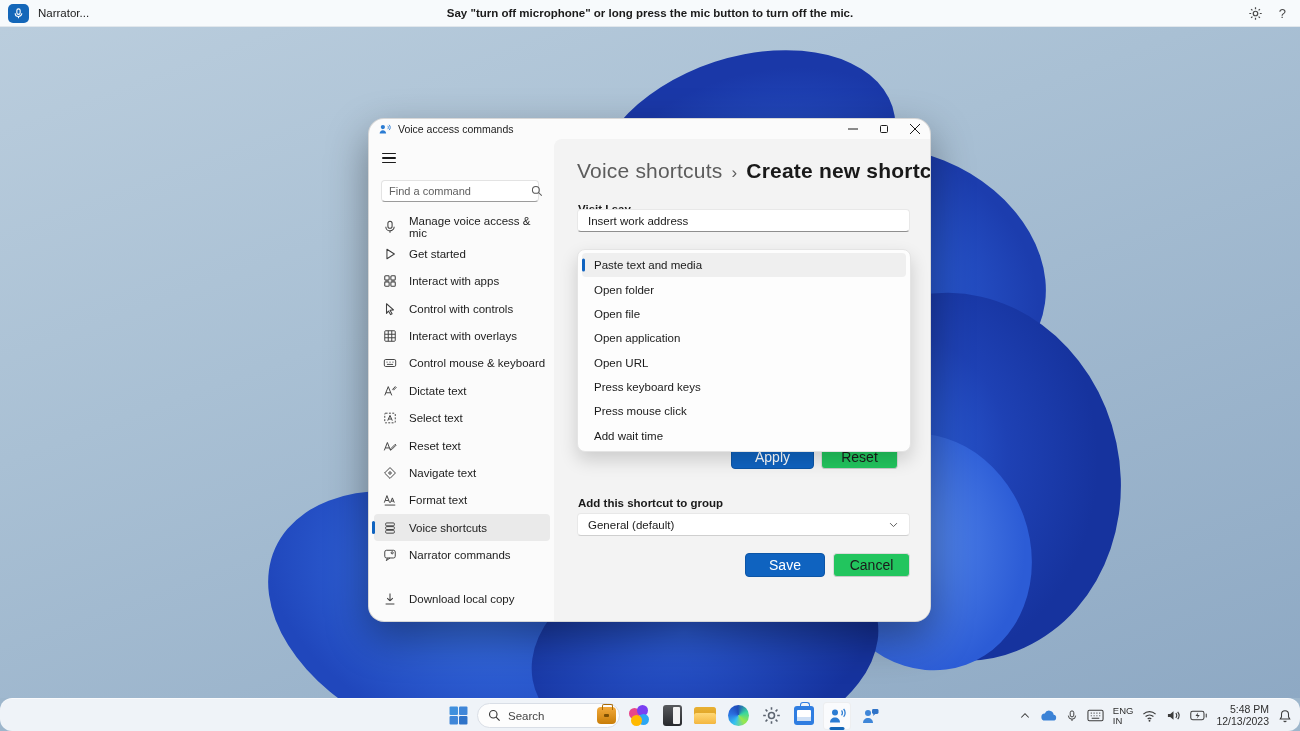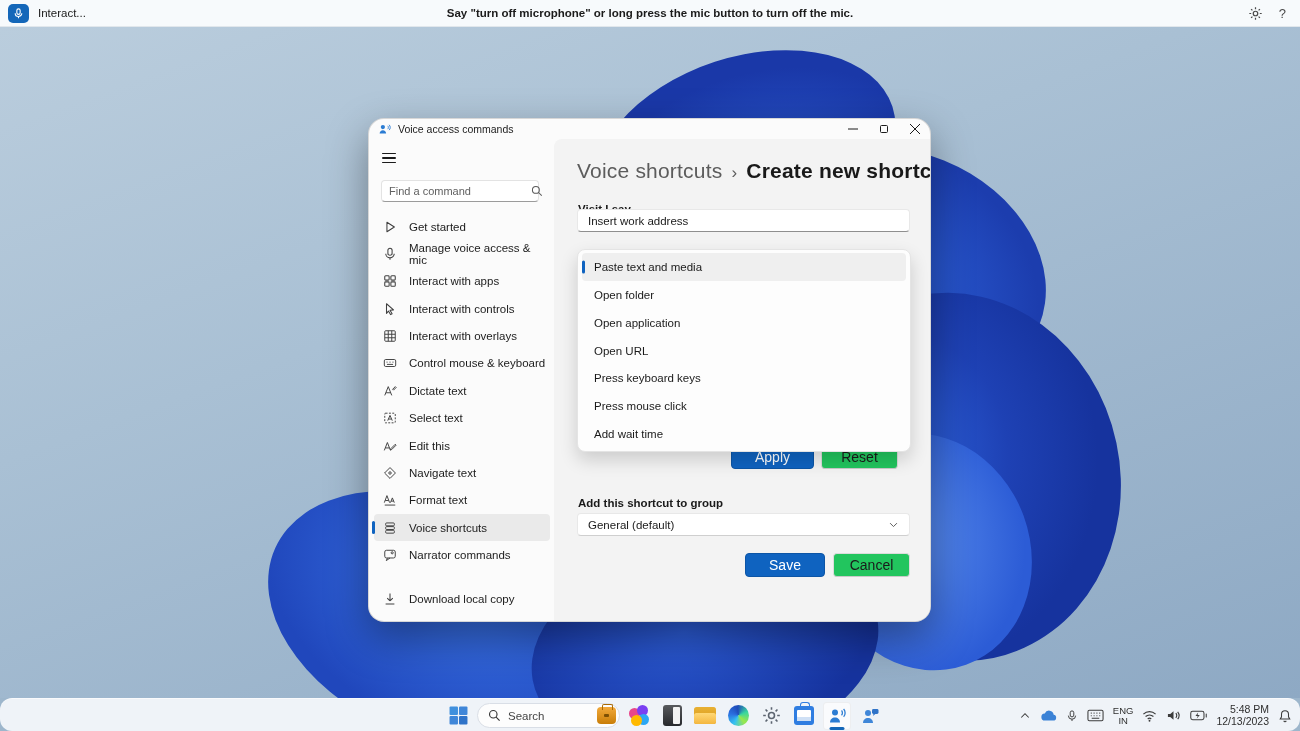--- a/index.html
+++ b/index.html
@@ -125,35 +125,35 @@
   .gl-store::before { content:""; position:absolute; top:-4px; left:6px; width:8px; height:6px; border:1.6px solid #2f7de1; border-bottom:none; border-radius:3px 3px 0 0; }
   .gl-store::after { content:""; position:absolute; left:3px; top:4px; width:14px; height:11px; background:#fff; border-radius:1px;
     box-shadow:inset 0 -4px 0 #cfe0f5; }
   .m365 { width:21px; height:21px; position:relative; }
   .m365 i { position:absolute; width:11px; height:11px; border-radius:50%; }
   .m365 i:nth-child(1){ left:0; top:3px; background:#e8458b; }
   .m365 i:nth-child(2){ left:8px; top:0; background:#7a3ff2; }
   .m365 i:nth-child(3){ left:9px; top:9px; background:#2ca7f4; }
   .m365 i:nth-child(4){ left:2px; top:10px; background:#ffb900; }
   .tb-tray { position:absolute; right:8px; top:0; height:33px; display:flex; align-items:center; gap:9px; color:#3c3c3c; }
-  .lang { font-size:9.5px; line-height:10px; text-align:center; color:#2f2f2f; }
+  .lang { font-size:9.5px; line-height:10px; color:#2f2f2f; }
   .clock { font-size:10.5px; line-height:11.5px; text-align:right; color:#2f2f2f; }
   svg { display:block; }
 </style>
 </head>
 <body>
 
 <div class="voicebar">
   <div class="vb-mic">
     <svg width="11" height="13" viewBox="0 0 16 16" fill="none" stroke="#fff" stroke-width="1.6">
       <rect x="5.6" y="1.2" width="4.8" height="8" rx="2.4"></rect>
         <path d="M3.2 7.5a4.8 4.8 0 0 0 9.6 0M8 12.4v2.4"></path>
     </svg>
   </div>
-  <span class="vb-status">Interact...</span>
+  <span class="vb-status">Narrator...</span>
   <div class="vb-msg">Say "turn off microphone" or long press the mic button to turn off the mic.</div>
   <div class="vb-right">
     <svg width="15" height="15" viewBox="0 0 16 16" fill="none" stroke="#4a4a4a" stroke-width="1.3">
       <circle cx="8" cy="8" r="2.4"></circle>
         <path d="M8 1.4v2M8 12.6v2M1.4 8h2M12.6 8h2M3.3 3.3l1.4 1.4M11.3 11.3l1.4 1.4M12.7 3.3l-1.4 1.4M4.7 11.3l-1.4 1.4"></path>
     </svg>
     <span class="vb-help">?</span>
   </div>
 </div>
 
@@ -205,52 +205,52 @@
         <svg class="sicon" width="12" height="12" viewBox="0 0 16 16" fill="none" stroke="currentColor" stroke-width="1.4">
           <circle cx="6.5" cy="6.5" r="4.6"></circle>
             <path d="M10 10l4.3 4.3"></path>
         </svg>
       </div>
 
       <div class="nav">
         <div class="nav-item">
           <span class="nicon">
               <svg width="14" height="14" viewBox="0 0 16 16" fill="none" stroke="currentColor" stroke-width="1.2">
-                <path d="M4.5 2.5l8.5 5.5-8.5 5.5z" stroke-linejoin="round"></path>
-              </svg>
-            </span>
-          <span>Get started</span>
-        </div>
-        <div class="nav-item">
-          <span class="nicon">
-              <svg width="14" height="14" viewBox="0 0 16 16" fill="none" stroke="currentColor" stroke-width="1.2">
                 <rect x="5.6" y="1.4" width="4.8" height="8" rx="2.4"></rect>
                 <path d="M3.2 7.6a4.8 4.8 0 0 0 9.6 0M8 12.4v2.2"></path>
               </svg>
             </span>
           <span>Manage voice access &amp; mic</span>
+        </div>
+        <div class="nav-item">
+          <span class="nicon">
+              <svg width="14" height="14" viewBox="0 0 16 16" fill="none" stroke="currentColor" stroke-width="1.2">
+                <path d="M4.5 2.5l8.5 5.5-8.5 5.5z" stroke-linejoin="round"></path>
+              </svg>
+            </span>
+          <span>Get started</span>
         </div>
         <div class="nav-item">
           <span class="nicon">
               <svg width="14" height="14" viewBox="0 0 16 16" fill="none" stroke="currentColor" stroke-width="1.2">
                 <rect x="2" y="2" width="5" height="5" rx="1"></rect>
                 <rect x="9" y="2" width="5" height="5" rx="1"></rect>
                 <rect x="2" y="9" width="5" height="5" rx="1"></rect>
                 <rect x="9" y="9" width="5" height="5" rx="1"></rect>
               </svg>
             </span>
           <span>Interact with apps</span>
         </div>
         <div class="nav-item">
           <span class="nicon">
               <svg width="14" height="14" viewBox="0 0 16 16" fill="none" stroke="currentColor" stroke-width="1.2">
                 <path d="M4 2l8 7-4 .4 2.4 4-1.8 1-2.4-4L4 13z" stroke-linejoin="round"></path>
               </svg>
             </span>
-          <span>Interact with controls</span>
+          <span>Control with controls</span>
         </div>
         <div class="nav-item">
           <span class="nicon">
               <svg width="14" height="14" viewBox="0 0 16 16" fill="none" stroke="currentColor" stroke-width="1.1">
                 <rect x="2" y="2" width="12" height="12" rx="1"></rect>
                 <path d="M6 2v12M10 2v12M2 6h12M2 10h12"></path>
               </svg>
             </span>
           <span>Interact with overlays</span>
         </div>
@@ -281,21 +281,21 @@
             </span>
           <span>Select text</span>
         </div>
         <div class="nav-item">
           <span class="nicon">
               <svg width="14" height="14" viewBox="0 0 16 16" fill="none" stroke="currentColor" stroke-width="1.1">
                 <path d="M1.5 13L5 4l3.5 9M2.8 10.2h4.4"></path>
                 <path d="M9 11l5-5 1 1-5 5-1.5.5z"></path>
               </svg>
             </span>
-          <span>Edit this</span>
+          <span>Reset text</span>
         </div>
         <div class="nav-item">
           <span class="nicon">
               <svg width="14" height="14" viewBox="0 0 16 16" fill="none" stroke="currentColor" stroke-width="1.1">
                 <path d="M8 1.8l6.2 6.2L8 14.2 1.8 8z" stroke-linejoin="round"></path>
                 <circle cx="8" cy="8" r="1.4"></circle>
               </svg>
             </span>
           <span>Navigate text</span>
         </div>
@@ -350,20 +350,21 @@
       <input class="when-input" value="Insert work address" style="">
 
       <div class="apply-row">
         <div class="btn btn-primary apply-btn">Apply</div>
         <div class="btn btn-secondary reset-btn">Reset</div>
       </div>
 
       <div class="flyout">
         <div class="fly-item selected">Paste text and media</div>
         <div class="fly-item">Open folder</div>
+        <div class="fly-item">Open file</div>
         <div class="fly-item">Open application</div>
         <div class="fly-item">Open URL</div>
         <div class="fly-item">Press keyboard keys</div>
         <div class="fly-item">Press mouse click</div>
         <div class="fly-item">Add wait time</div>
       </div>
 
       <div class="field-label group-label">Add this shortcut to group</div>
       <div class="combo">
         <span>General (default)</span>

